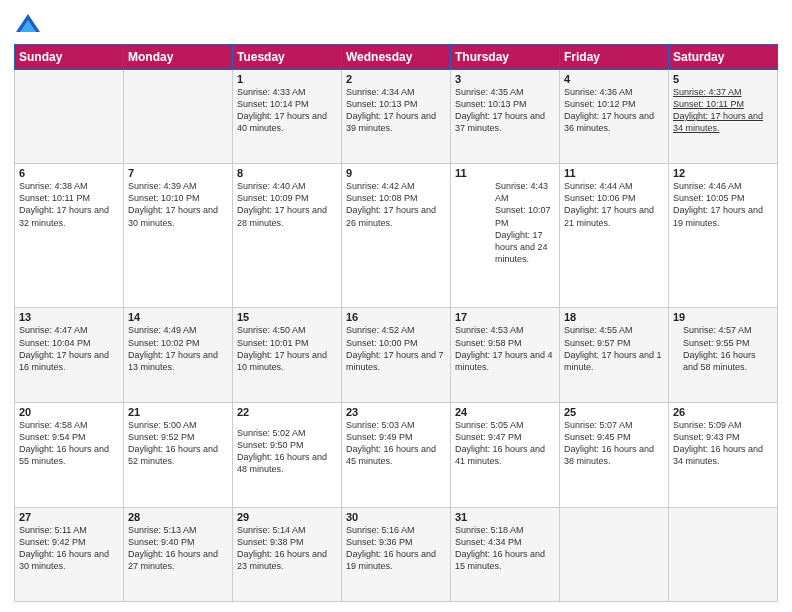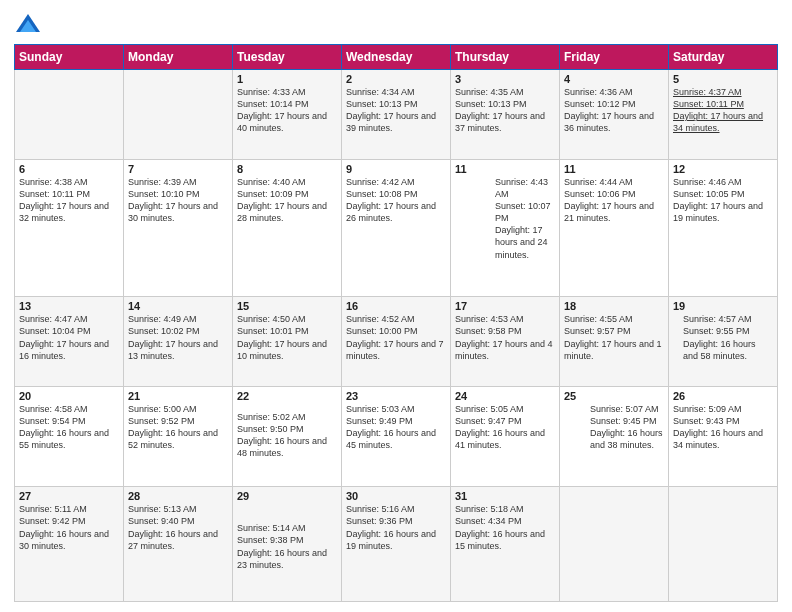--- a/index.html
+++ b/index.html
@@ -286,21 +286,21 @@
 Daylight: 16 hours and 45 minutes.</div>
           </td>
           <td>
             <span class="day-number">24</span>
             <div class="day-detail" style="white-space: pre-line;">Sunrise: 5:05 AM
 Sunset: 9:47 PM
 Daylight: 16 hours and 41 minutes.</div>
           </td>
           <td>
             <span class="day-number">25</span>
-            <div class="day-detail" style="white-space: pre-line; margin-left: 26px;">Sunrise: 5:07 AM
+            <div class="day-detail" style="white-space: pre-line;">Sunrise: 5:07 AM
 Sunset: 9:45 PM
 Daylight: 16 hours and 38 minutes.</div>
           </td>
           <td>
             <span class="day-number">26</span>
             <div class="day-detail" style="white-space: pre-line;">Sunrise: 5:09 AM
 Sunset: 9:43 PM
 Daylight: 16 hours and 34 minutes.</div>
           </td>
         </tr>
@@ -312,21 +312,21 @@
 Daylight: 16 hours and 30 minutes.</div>
           </td>
           <td>
             <span class="day-number">28</span>
             <div class="day-detail" style="white-space: pre-line;">Sunrise: 5:13 AM
 Sunset: 9:40 PM
 Daylight: 16 hours and 27 minutes.</div>
           </td>
           <td>
             <span class="day-number">29</span>
-            <div class="day-detail" style="white-space: pre-line; margin-top: 20px;">Sunrise: 5:14 AM
+            <div class="day-detail" style="white-space: pre-line;">Sunrise: 5:14 AM
 Sunset: 9:38 PM
 Daylight: 16 hours and 23 minutes.</div>
           </td>
           <td>
             <span class="day-number">30</span>
             <div class="day-detail" style="white-space: pre-line;">Sunrise: 5:16 AM
 Sunset: 9:36 PM
 Daylight: 16 hours and 19 minutes.</div>
           </td>
           <td>

